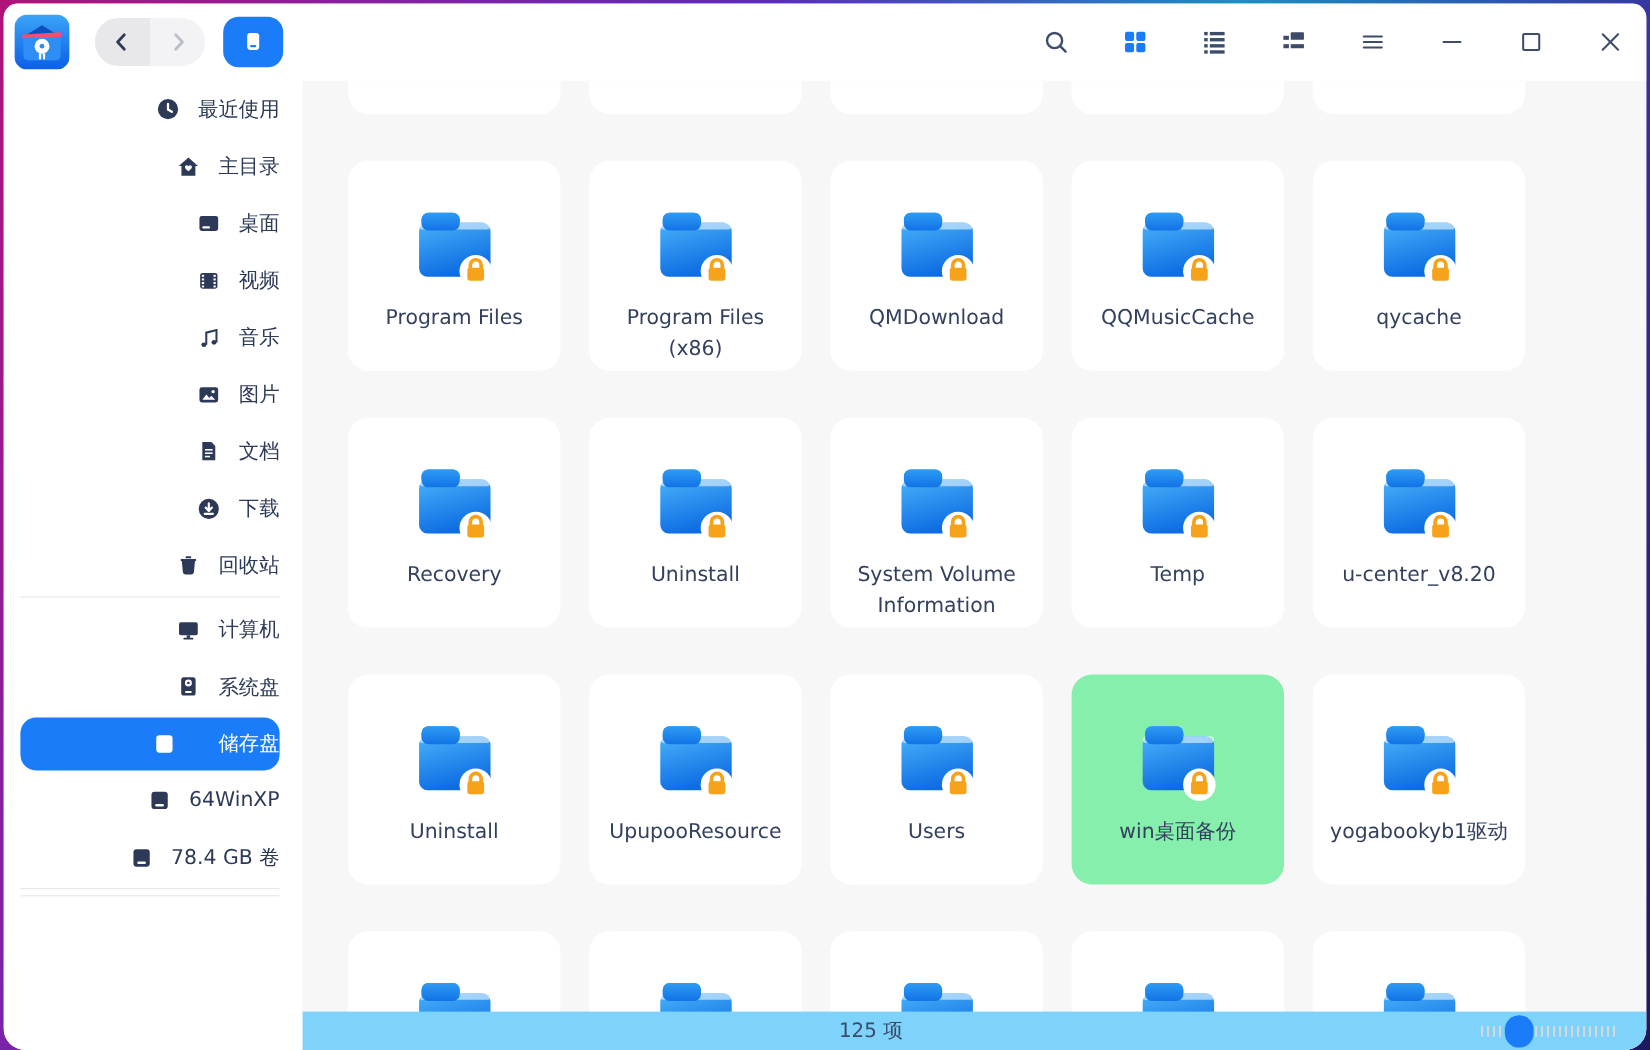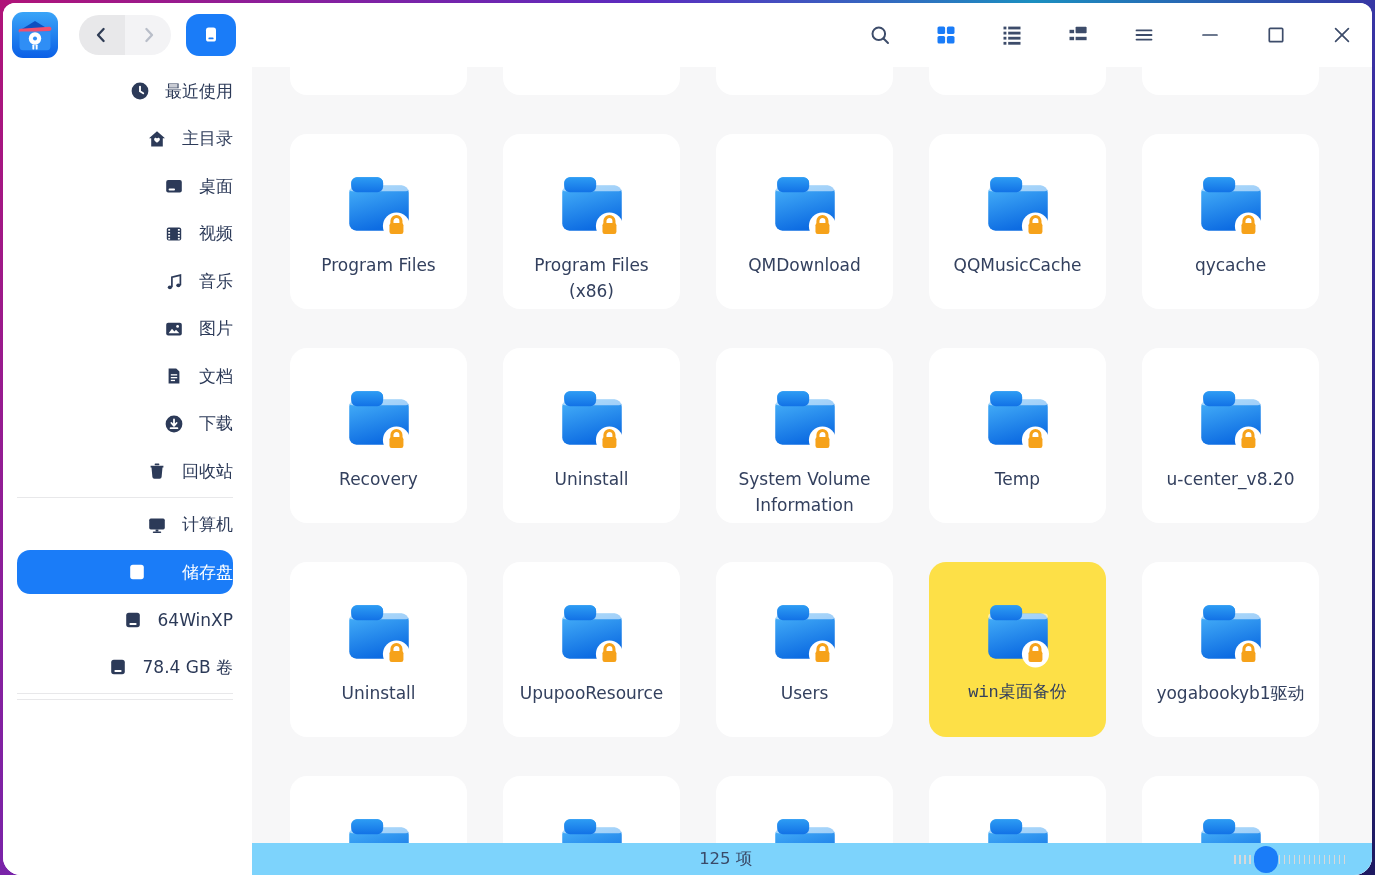--- a/index.html
+++ b/index.html
@@ -33,24 +33,24 @@
   .side-item{height:44px;margin-bottom:3.5px;border-radius:13px;display:flex;align-items:center;
     padding-left:13px;gap:15px;font-size:17px;color:#2c3a58;cursor:default;justify-content:flex-end;}
   .side-item.selected{background:var(--accent);color:#fff;gap:35px;}
   .side-icon{width:20px;height:20px;display:flex;flex:0 0 auto;}
   .side-icon svg{width:20px;height:20px;}
   .side-label{white-space:nowrap;}
   .side-sep{height:1px;background:#e8e8ea;margin:2px 0 5px;}
   
   .content{flex:1;position:relative;background:#f7f7f8;overflow:hidden;}
   .grid{position:absolute;left:38px;top:-147px;display:flex;flex-direction:column;gap:39px;}
-  .grid-row{display:flex;gap:36px;}
+  .grid-row{display:flex;gap:24px;}
   .card{width:177px;height:175px;background:#fff;border-radius:17px;box-sizing:border-box;
     display:flex;flex-direction:column;align-items:center;padding-top:35px;}
-  .card.selected{background:#fde047;font-family:Liberation Mono, monospace;}
+  .card.selected{background:#86efac;}
   .fsvg{width:78px;height:74px;display:block;flex:0 0 auto;}
   .card-label{margin-top:9px;font-size:17px;line-height:26px;color:#33405e;text-align:center;
     max-width:150px;overflow-wrap:break-word;}
   
   .statusbar{position:absolute;left:0;right:0;bottom:0;height:32px;background:#7dd3fc;z-index:3;}
   .status-count{position:absolute;left:42.3%;top:50%;transform:translate(-50%,-50%);
     font-size:16.5px;color:#3a4a68;white-space:nowrap;}
   .slider{position:absolute;right:26px;top:3px;width:112px;height:27px;}
   .slider-ticks{position:absolute;left:0;right:0;top:9px;height:9px;
     background:repeating-linear-gradient(90deg,#d8d8da 0 1.5px,transparent 1.5px 5px);}
@@ -299,20 +299,31 @@
         <div class="side-item">
     <span class="side-icon">
             <svg viewBox="0 0 20 20">
               <rect x="2.2" y="3.6" width="15.6" height="10.8" rx="1.6" fill="currentColor"></rect>
               <rect x="8.6" y="14.4" width="2.8" height="2.2" fill="currentColor"></rect>
               <rect x="5.8" y="16.4" width="8.4" height="1.5" rx="0.7" fill="currentColor"></rect>
             </svg>
           </span>
     <span class="side-label">计算机</span>
   </div>
+        <div class="side-item">
+    <span class="side-icon">
+            <svg viewBox="0 0 20 20">
+              <rect x="4" y="2.4" width="12" height="15.2" rx="2.2" fill="currentColor"></rect>
+              <circle cx="10" cy="7.2" r="2.9" fill="#fff"></circle>
+              <circle cx="10" cy="7.2" r="1.1" fill="currentColor"></circle>
+              <rect x="7.2" y="13.8" width="5.6" height="1.7" rx="0.8" fill="#fff"></rect>
+            </svg>
+          </span>
+    <span class="side-label">系统盘</span>
+  </div>
         <div class="side-item selected">
     <span class="side-icon">
             <svg viewBox="0 0 20 20">
               <rect x="3.2" y="2.8" width="13.6" height="14.4" rx="2.6" fill="currentColor"></rect>
               <rect x="6.4" y="13" width="7.2" height="2" rx="1" fill="#fff"></rect>
             </svg>
           </span>
     <span class="side-label">储存盘</span>
   </div>
         <div class="side-item">

